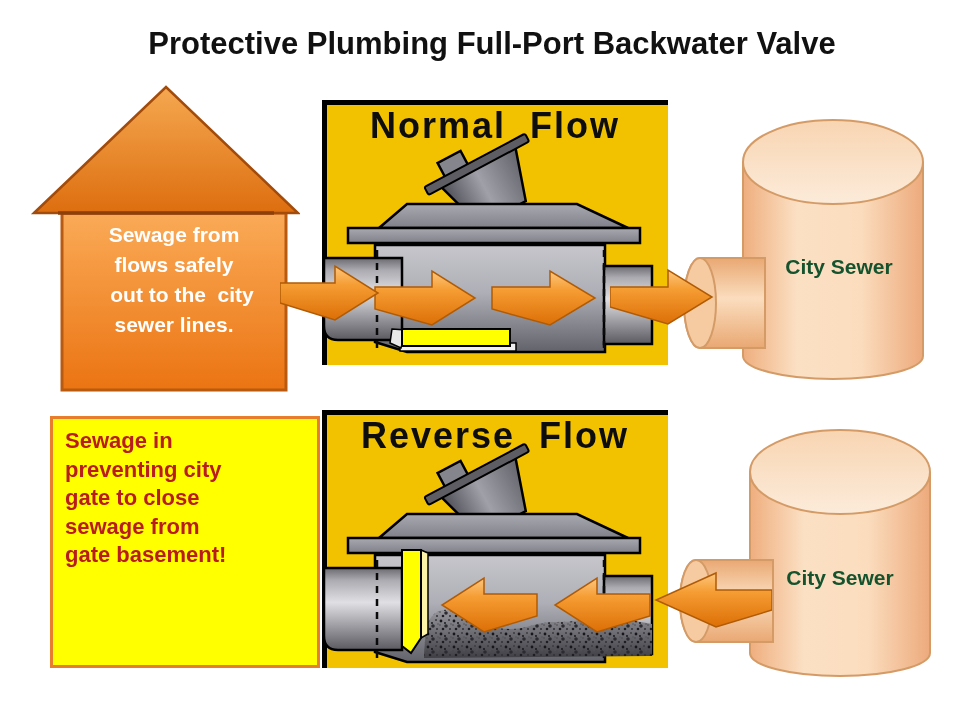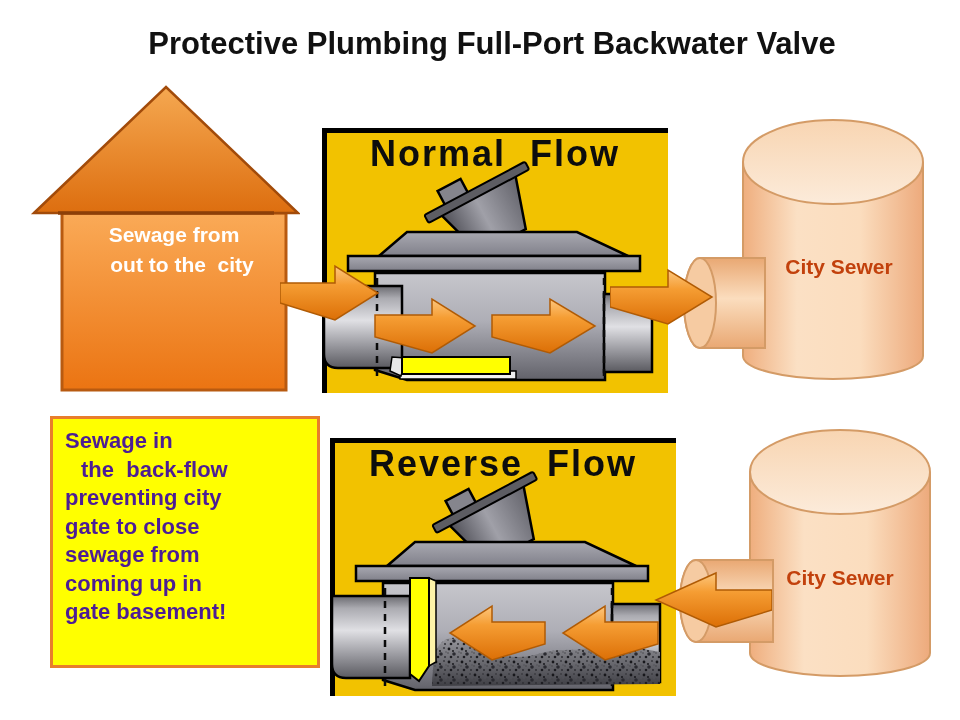--- a/index.html
+++ b/index.html
@@ -10,39 +10,39 @@
   .page-title{position:absolute;left:12px;top:26px;width:960px;margin:0;text-align:center;
               font-size:31px;font-weight:bold;color:#111;letter-spacing:0px;line-height:36px;}
 
   
   .house{position:absolute;left:28px;top:80px;width:272px;height:315px;}
   .house-text{position:absolute;left:34px;top:140px;width:224px;text-align:center;
               color:#ffffff;font-weight:bold;font-size:21px;line-height:30px;}
   .house-text span{display:block;}
 
   
-  .panel{position:absolute;margin-top:28px;}
+  .panel{position:absolute;}
   .panel svg{position:absolute;left:0;top:0;}
   .panel-title{position:absolute;left:0;top:5px;width:100%;text-align:center;
                font-size:36px;font-weight:bold;color:#0d0d0d;letter-spacing:2px;white-space:pre;}
   .panel-bg{fill:var(--panel-yellow,#F2C200);}
   .gate{fill:var(--gate-yellow,#FFFF00);}
   .dash{stroke:#0a0a0a;stroke-width:2.5;stroke-dasharray:7 6;fill:none;}
   .flow-arrow{fill:url(#gradArrow);stroke:#B05B05;stroke-width:1.5;}
 
   
   .warning-box{position:absolute;left:50px;top:416px;width:252px;height:238px;
                background:var(--warning-yellow,#FFFF00);
                border:3px solid var(--warning-border,#E87E2B);
                padding:8px 0 0 12px;box-sizing:content-box;}
-  .warning-box span{display:block;font-size:22px;line-height:28.5px;font-weight:bold;color:#4c1d95;}
+  .warning-box span{display:block;font-size:22px;line-height:28.5px;font-weight:bold;color:#b91c1c;}
 
   
   .sewer{position:absolute;}
-  .sewer-label{position:absolute;font-size:21px;font-weight:bold;color:#c2410c;
+  .sewer-label{position:absolute;font-size:21px;font-weight:bold;color:#14532d;
                text-align:center;line-height:22px;}
 
   .bridge-arrow{position:absolute;}
 </style>
 </head>
 <body>
 
 <div class="slide">
 
   <svg width="0" height="0" style="position:absolute" aria-hidden="true">
@@ -116,21 +116,23 @@
   <h1 class="page-title">Protective Plumbing Full-Port Backwater Valve</h1>
 
   <div class="house">
     <svg width="272" height="315" viewBox="0 0 272 315">
       <rect x="34" y="133" width="224" height="177" fill="url(#gradHouse)" stroke="#B85A10" stroke-width="3"></rect>
       <polygon points="6,133 138,7 270,133" fill="url(#gradRoof)" stroke="#A24B0A" stroke-width="2.5"></polygon>
       <line x1="30" y1="133" x2="246" y2="133" stroke="#8C3F08" stroke-width="3.5"></line>
     </svg>
     <div class="house-text">
       <span>Sewage from</span>
+      <span>flows safely</span>
       <span class="pre">out to the  city</span>
+      <span>sewer lines.</span>
     </div>
   </div>
 
   <div class="panel" style="left:322px;top:100px;width:346px;height:265px;">
     <svg width="346" height="265" viewBox="0 0 346 265">
       <rect class="panel-bg" x="0" y="0" width="346" height="265"></rect>
       <rect x="0" y="0" width="346" height="5" fill="#000"></rect>
       <rect x="0" y="0" width="5" height="265" fill="#000"></rect>
       <g>
         <g transform="translate(178,108) rotate(-28)">
@@ -150,21 +152,21 @@
         <rect x="80" y="229" width="108" height="17" class="gate" stroke="#000" stroke-width="2"></rect>
       </g>
       <g>
         <polygon points="53,187 110,187 110,171 153,198 110,225 53,209" class="flow-arrow"></polygon>
         <polygon points="170,187 228,187 228,171 273,198 228,225 170,209" class="flow-arrow"></polygon>
       </g>
     </svg>
     <div class="panel-title">Normal  Flow</div>
   </div>
 
-  <div class="panel" style="left:330px;top:410px;width:346px;height:212px;">
+  <div class="panel" style="left:322px;top:410px;width:346px;height:212px;">
     <svg width="346" height="258" viewBox="0 0 346 258">
       <rect class="panel-bg" x="0" y="0" width="346" height="258"></rect>
       <rect x="0" y="0" width="346" height="5" fill="#000"></rect>
       <rect x="0" y="0" width="5" height="258" fill="#000"></rect>
       <g>
         <g transform="translate(178,108) rotate(-28)">
           <rect x="-34" y="-69" width="26" height="18" fill="#85858d" stroke="#000" stroke-width="2.5"></rect>
           <polygon points="-42,-46 42,-46 26,6 -26,6" fill="url(#gradCone)" stroke="#000" stroke-width="2.5"></polygon>
           <rect x="-57" y="-54" width="114" height="9" rx="2" fill="#5d5d63" stroke="#000" stroke-width="2"></rect>
         </g>
@@ -183,25 +185,23 @@
       <g>
         <polygon points="215,184 162,184 162,168 120,195 162,222 215,206" class="flow-arrow"></polygon>
         <polygon points="328,184 275,184 275,168 233,195 275,222 328,206" class="flow-arrow"></polygon>
       </g>
     </svg>
     <div class="panel-title">Reverse  Flow</div>
   </div>
 
   <div class="warning-box">
     <span>Sewage in</span>
-    <span class="pre">the  back-flow</span>
     <span>preventing city</span>
     <span>gate to close</span>
     <span>sewage from</span>
-    <span>coming up in</span>
     <span>gate basement!</span>
   </div>
 
   <div class="sewer" style="left:660px;top:110px;width:285px;height:280px;">
     <svg width="285" height="280" viewBox="0 0 285 280">
       <path d="M83,52 V246 a90,23 0 0 0 180,0 V52" fill="url(#gradCyl)" stroke="#D49B66" stroke-width="2"></path>
       <ellipse cx="173" cy="52" rx="90" ry="42" fill="url(#gradCylTop)" stroke="#D49B66" stroke-width="2"></ellipse>
       <path d="M105,148 H40 A16,45 0 0 0 40,238 H105 Z" fill="url(#gradPipeSewer)" stroke="#D49B66" stroke-width="2"></path>
       <ellipse cx="40" cy="193" rx="16" ry="45" fill="#F6CBA2" stroke="#D49B66" stroke-width="2"></ellipse>
     </svg>

